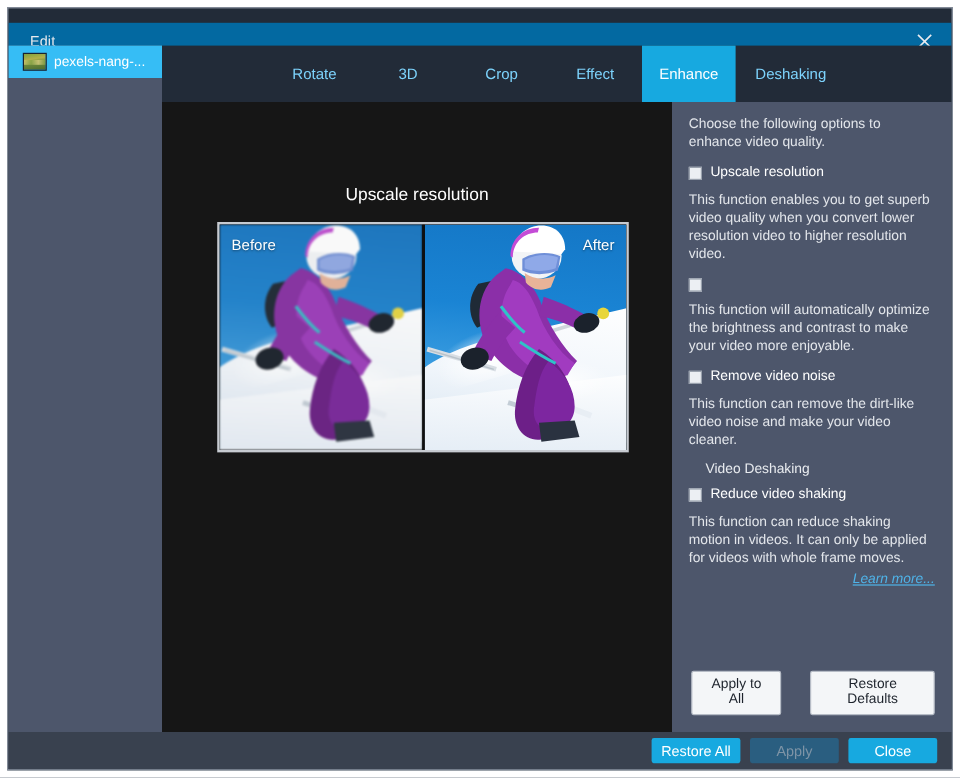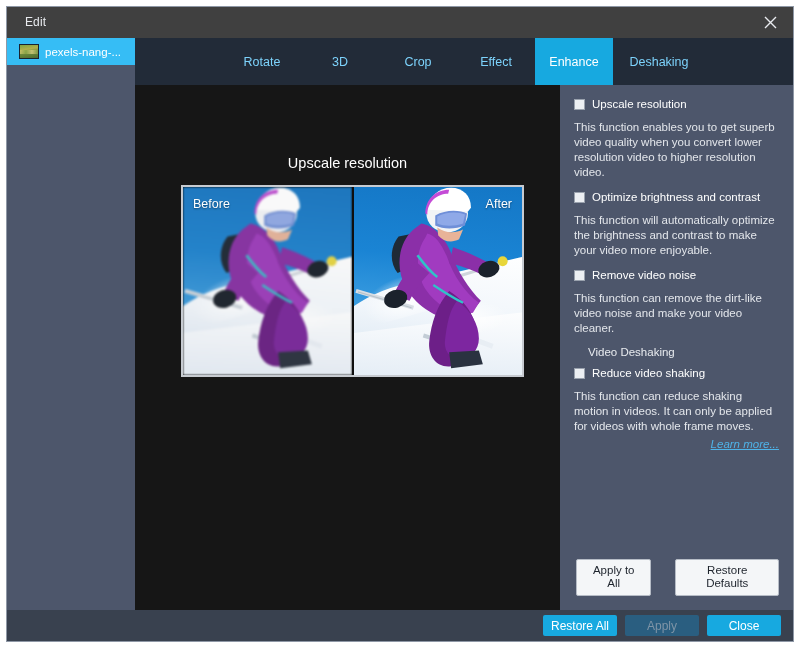--- a/index.html
+++ b/index.html
@@ -30,24 +30,24 @@
     height: 636px;
     background: #222b38;
     border: 1px solid #8f98a6;
     box-sizing: border-box;
     overflow: hidden;
   }
 
   
   .titlebar {
     position: absolute;
-    left: 0; top: 0;
+    left: 0; top: 12px;
     width: 100%;
     height: 31px;
-    background: #404040;
+    background: #0369a1;
     box-sizing: border-box;
   }
   .titlebar-text {
     position: absolute;
     left: 18px;
     top: 8px;
     font-size: 12px;
     color: #e8eaee;
     letter-spacing: .1px;
   }
@@ -491,30 +491,30 @@
             </div>
           </div>
           <div class="pane-label right">After</div>
         </div>
 
       </div>
     </div>
 
     <div class="options">
 
+      <p class="opt-intro">Choose the following options to enhance video quality.</p>
 
       <div class="check-row">
         <span class="checkbox"></span>
         <span class="check-label">Upscale resolution</span>
       </div>
       <p class="opt-desc">This function enables you to get superb video quality when you convert lower resolution video to higher resolution video.</p>
 
       <div class="check-row">
         <span class="checkbox"></span>
-        <span class="check-label">Optimize brightness and contrast</span>
       </div>
       <p class="opt-desc">This function will automatically optimize the brightness and contrast to make your video more enjoyable.</p>
 
       <div class="check-row">
         <span class="checkbox"></span>
         <span class="check-label">Remove video noise</span>
       </div>
       <p class="opt-desc">This function can remove the dirt-like video noise and make your video cleaner.</p>
 
       <div class="group-title">Video Deshaking</div>

